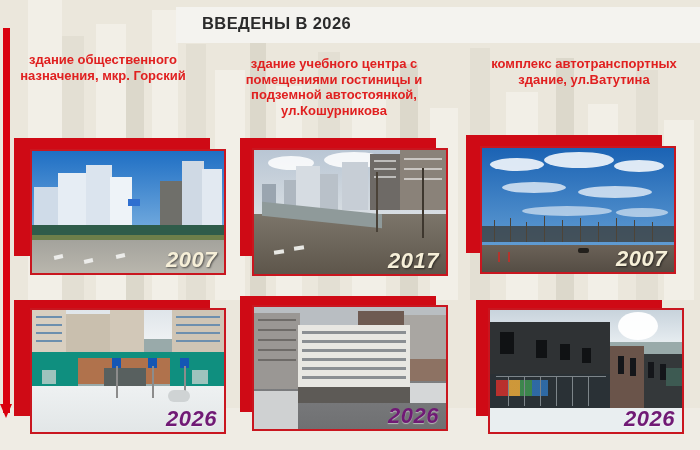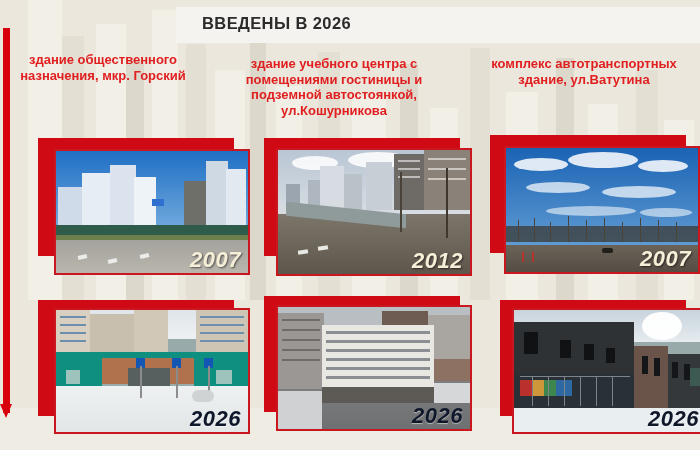--- a/index.html
+++ b/index.html
@@ -3,21 +3,21 @@
 <meta charset="utf-8">
 <style>
   html,body{margin:0;padding:0;}
   body{
     width:700px;height:450px;overflow:hidden;position:relative;
     background:#ebe7dc;
     font-family:"Liberation Sans", sans-serif;
   }
 
   
-  #slide{position:absolute;inset:0;overflow:hidden;padding-left:24px;}
+  #slide{position:absolute;inset:0;overflow:hidden;}
   .bg-skyline{position:absolute;left:0;top:0;width:700px;height:450px;}
   .bgblock{position:absolute;background:#e3dfd3;}
   .bgblock.lt{background:#f2efe7;}
   .bgblock.dk{background:#dcd8cb;}
 
   
   .floor{position:absolute;left:0;bottom:0;width:700px;height:42px;background:#efece4;}
 
   
   .rail{position:absolute;left:3px;top:28px;width:7px;height:385px;background:#d9000d;}
@@ -42,21 +42,21 @@
   
   .card{position:absolute;}
   .plate{position:absolute;background:#cf0a15;}
   .frame{position:absolute;border:2px solid #c9161f;background:#9aa;
          overflow:hidden;}
   .photo{position:absolute;inset:0;overflow:hidden;}
   .year{position:absolute;right:7px;bottom:2px;
     font-size:22px;font-weight:bold;font-style:italic;
     letter-spacing:.5px;line-height:1;}
   .year.cream{color:#f6efd8;text-shadow:1px 1px 2px rgba(0,0,0,.55);}
-  .year.red{color:#0f172a;text-shadow:0 1px 1px rgba(255,255,255,.5);}
+  .year.red{color:#701a75;text-shadow:0 1px 1px rgba(255,255,255,.5);}
 
   
   .sky{position:absolute;left:0;top:0;right:0;}
   .ground{position:absolute;left:0;bottom:0;right:0;}
   .bld{position:absolute;}
   .cloud{position:absolute;background:#ffffff;border-radius:50%;opacity:.85;}
   .tree{position:absolute;background:#4d4438;width:1px;}
   .win{position:absolute;background:rgba(255,255,255,.55);}
   .stripe{position:absolute;}
 </style>
@@ -141,21 +141,21 @@
         <div class="win" style="left:120px;top:18px;width:22px;height:2px;"></div>
         <div class="win" style="left:120px;top:26px;width:22px;height:2px;"></div>
         <div class="win" style="left:150px;top:8px;width:38px;height:2px;"></div>
         <div class="win" style="left:150px;top:18px;width:38px;height:2px;"></div>
         <div class="win" style="left:150px;top:28px;width:38px;height:2px;"></div>
         <div class="stripe" style="left:8px;top:58px;width:120px;height:14px;background:#8f9a9a;transform:skewY(6deg);"></div>
         <div class="tree" style="left:122px;top:22px;width:2px;height:60px;background:#4a4238;"></div>
         <div class="tree" style="left:168px;top:18px;width:2px;height:70px;background:#3e372e;"></div>
         <div class="win" style="left:20px;top:100px;width:10px;height:4px;background:#e8e8e4;transform:rotate(-8deg);"></div>
         <div class="win" style="left:40px;top:96px;width:10px;height:4px;background:#e8e8e4;transform:rotate(-8deg);"></div>
-        <div class="year cream">2012</div>
+        <div class="year cream">2017</div>
       </div>
     </div>
   </div>
 
   <div class="card">
     <div class="plate" style="left:466px;top:135px;width:196px;height:118px;"></div>
     <div class="frame" style="left:480px;top:146px;width:192px;height:124px;">
       <div class="photo">
         <div class="sky" style="height:78%;background:linear-gradient(#1b63b4,#5f9bd2);"></div>
         <div class="ground" style="height:22%;background:linear-gradient(#6b6258,#554d44);"></div>

